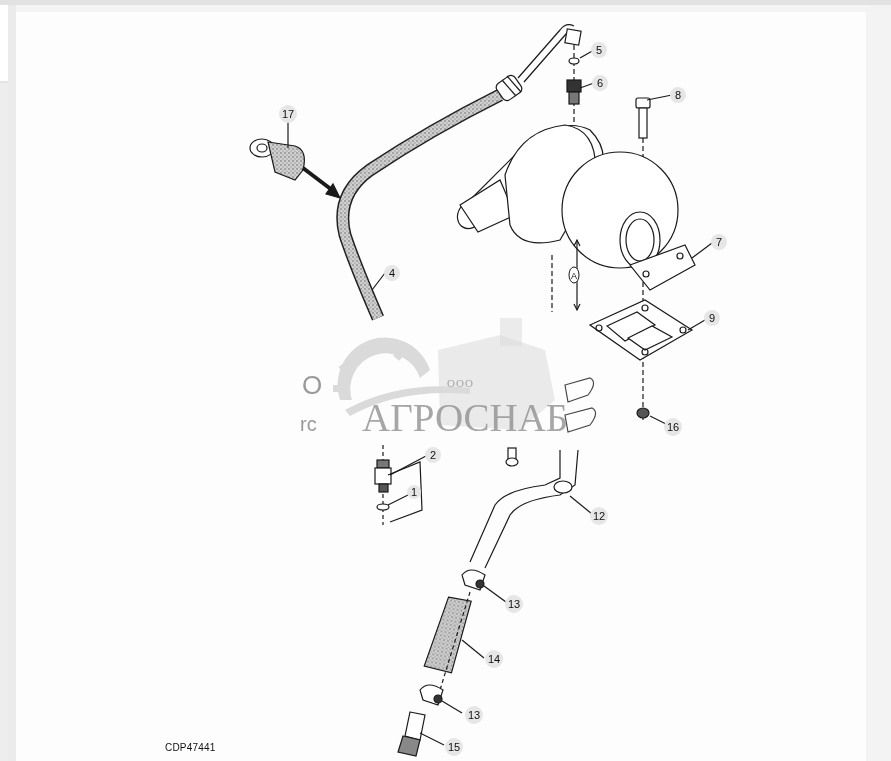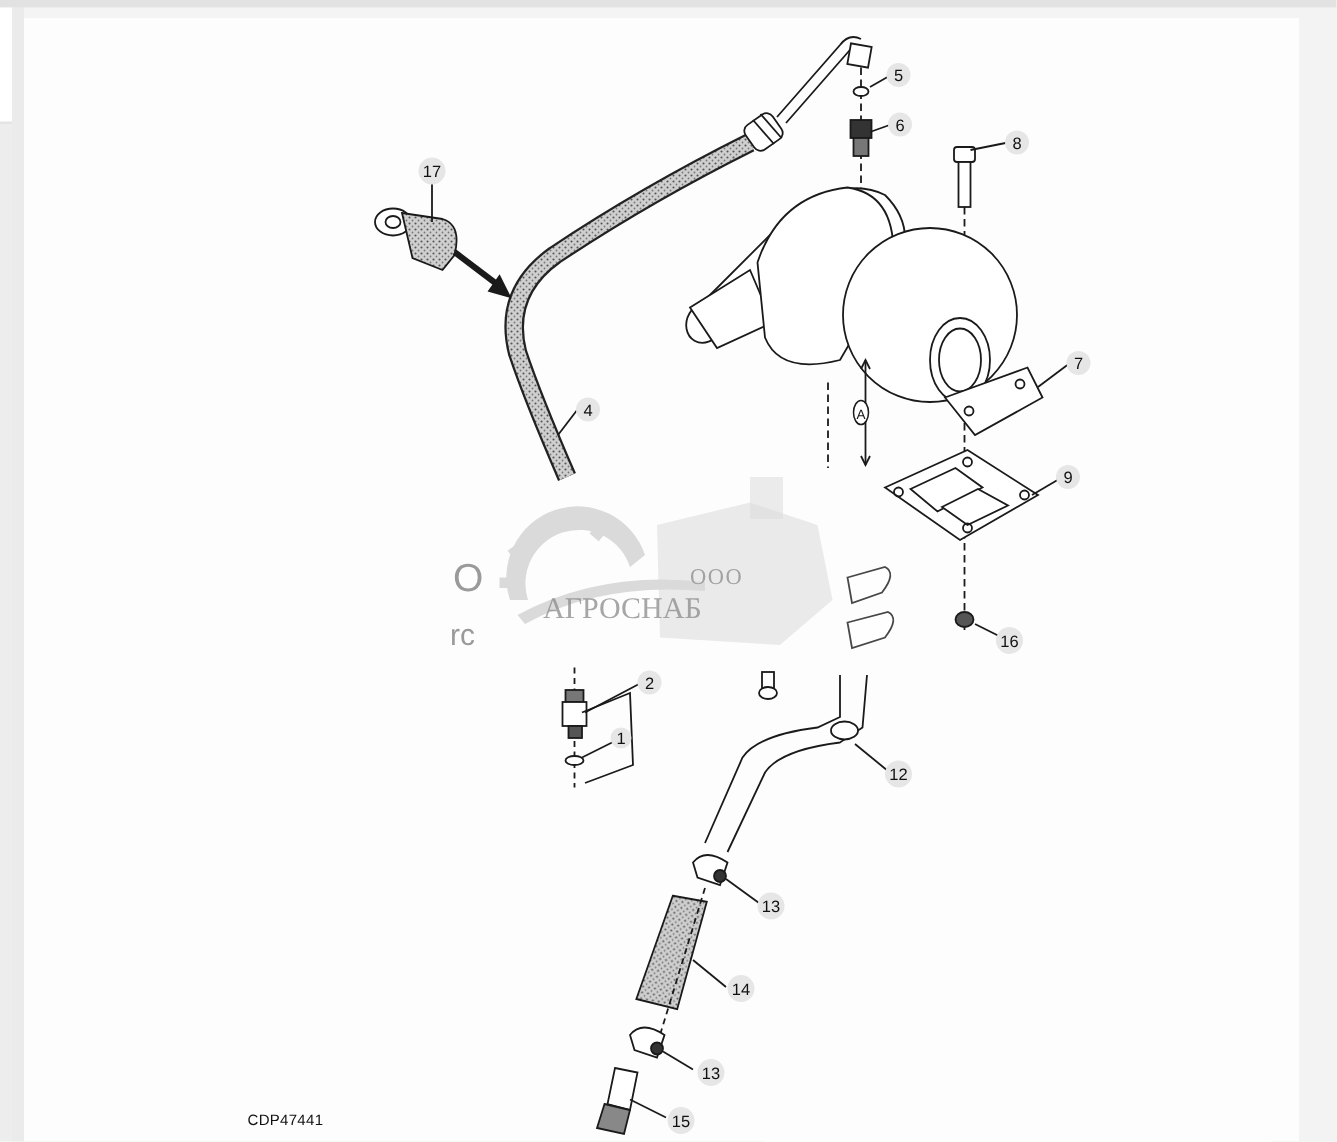--- a/index.html
+++ b/index.html
@@ -16,22 +16,22 @@
   .page-head { position: absolute; left: 16px; top: 5px; width: 850px; height: 7px; background: #f4f4f4; }
   svg.diagram { position: absolute; left: 0; top: 0; }
   .fig-id {
     position: absolute; left: 165px; top: 742px;
     font-size: 10px; font-weight: normal; color: #111; letter-spacing: 0.2px;
   }
   .callout text { font-family: "Liberation Sans", sans-serif; font-size: 11px; fill: #111; }
   .watermark-text {
     position: absolute; font-family: "Liberation Serif", serif; color: #8a8a8a; opacity: 0.75;
   }
-  .wm-ooo { left: 447px; top: 377px; font-size: 15px; letter-spacing: 1px; margin-left: 13px; }
-  .wm-brand { left: 362px; top: 395px; font-size: 20px; letter-spacing: 0px; }
+  .wm-ooo { left: 447px; top: 377px; font-size: 11px; letter-spacing: 1px; }
+  .wm-brand { left: 362px; top: 395px; font-size: 39px; letter-spacing: 0px; }
   .wm-frag { position: absolute; font-family: "Liberation Sans", sans-serif; color: #9a9a9a; }
   .wm-frag1 { left: 302px; top: 370px; font-size: 26px; }
   .wm-frag2 { left: 300px; top: 413px; font-size: 20px; }
 </style>
 </head>
 <body>
 
 <div class="top-strip"></div>
 <div class="left-panel"></div>
 <div class="left-gutter"></div>

